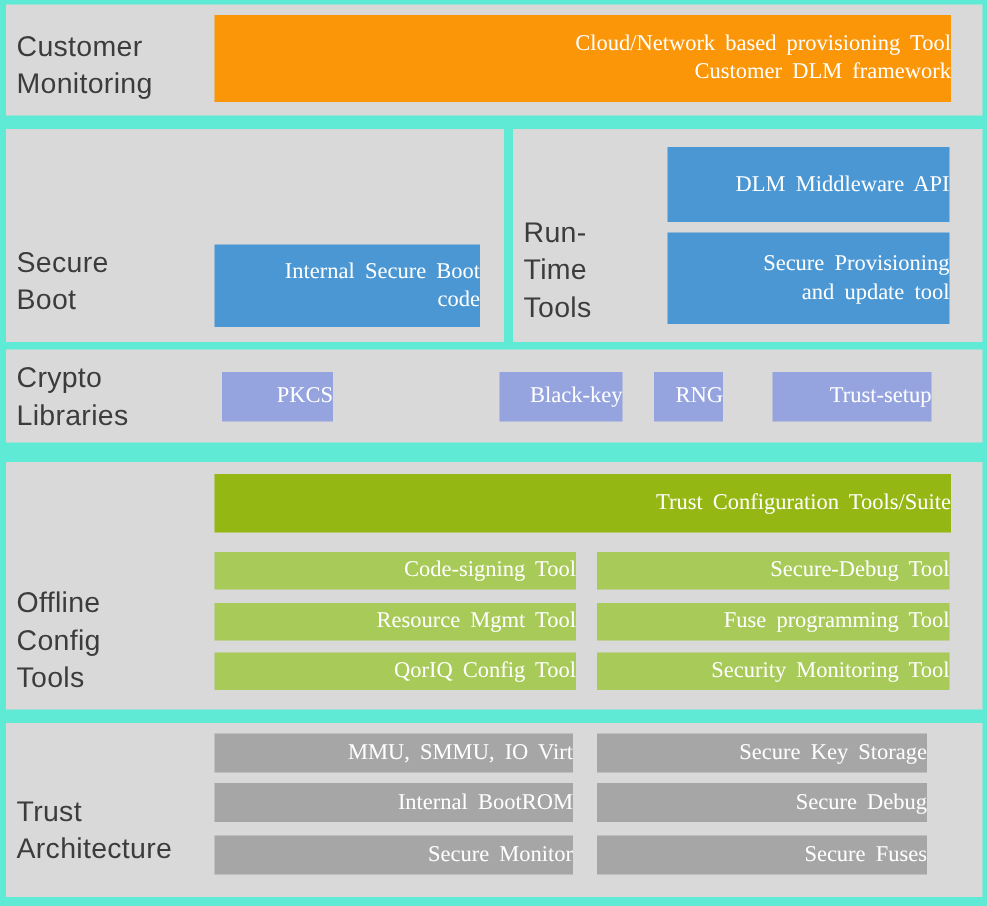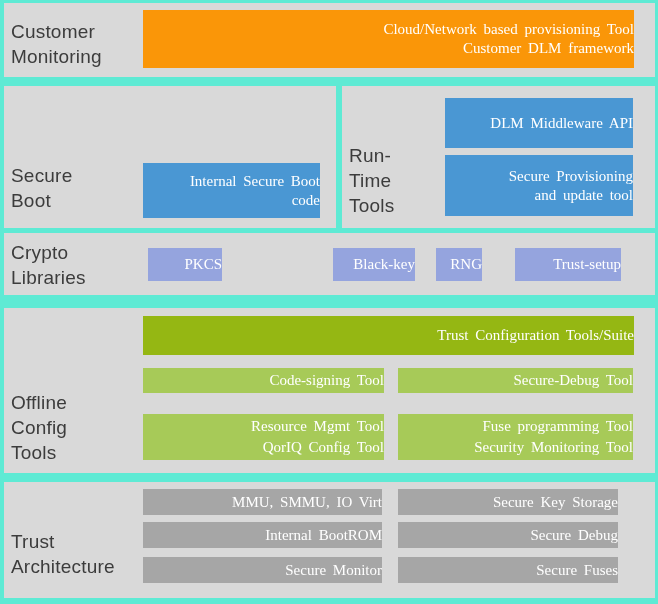--- a/index.html
+++ b/index.html
@@ -57,21 +57,21 @@
   #b-pkcs  { left: 144px; width: 74px; }
   #b-blob  { left: 239px; width: 66px; }
   #b-black { left: 329px; width: 82px; }
   #b-rng   { left: 432px; width: 46px; }
   #b-tsetup{ left: 511px; width: 106px; }
 
   
   #b-tconf { left: 139px; top: 8px; width: 491px; height: 39px; }
   .off-l { left: 139px; width: 241px; height: 25px; }
   .off-r { left: 394px; width: 235px; height: 25px; }
-  .off-row0 { top: 60px; } .off-row1 { top: 106px; padding-left: 32px; } .off-row2 { top: 127px; }
+  .off-row0 { top: 60px; } .off-row1 { top: 94px; padding-left: 32px; } .off-row2 { top: 127px; }
 
   
   .tr-l { left: 139px; width: 239px; height: 26px; }
   .tr-r { left: 394px; width: 220px; height: 26px; }
   .tr-row0 { top: 7px; } .tr-row1 { top: 40px; } .tr-row2 { top: 75px; }
 </style>
 </head>
 <body>
 
 <div class="canvas">

